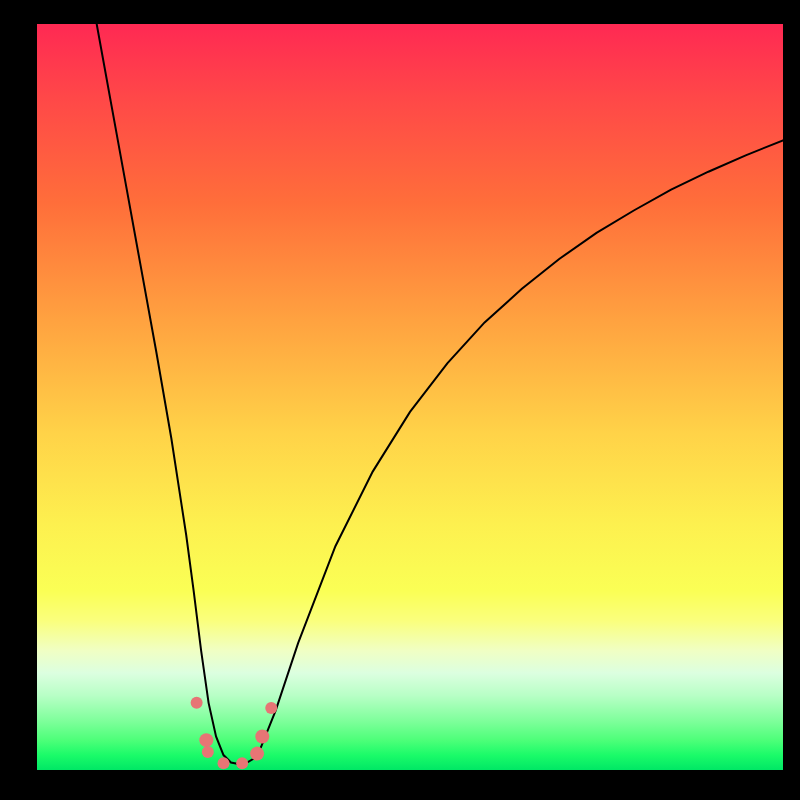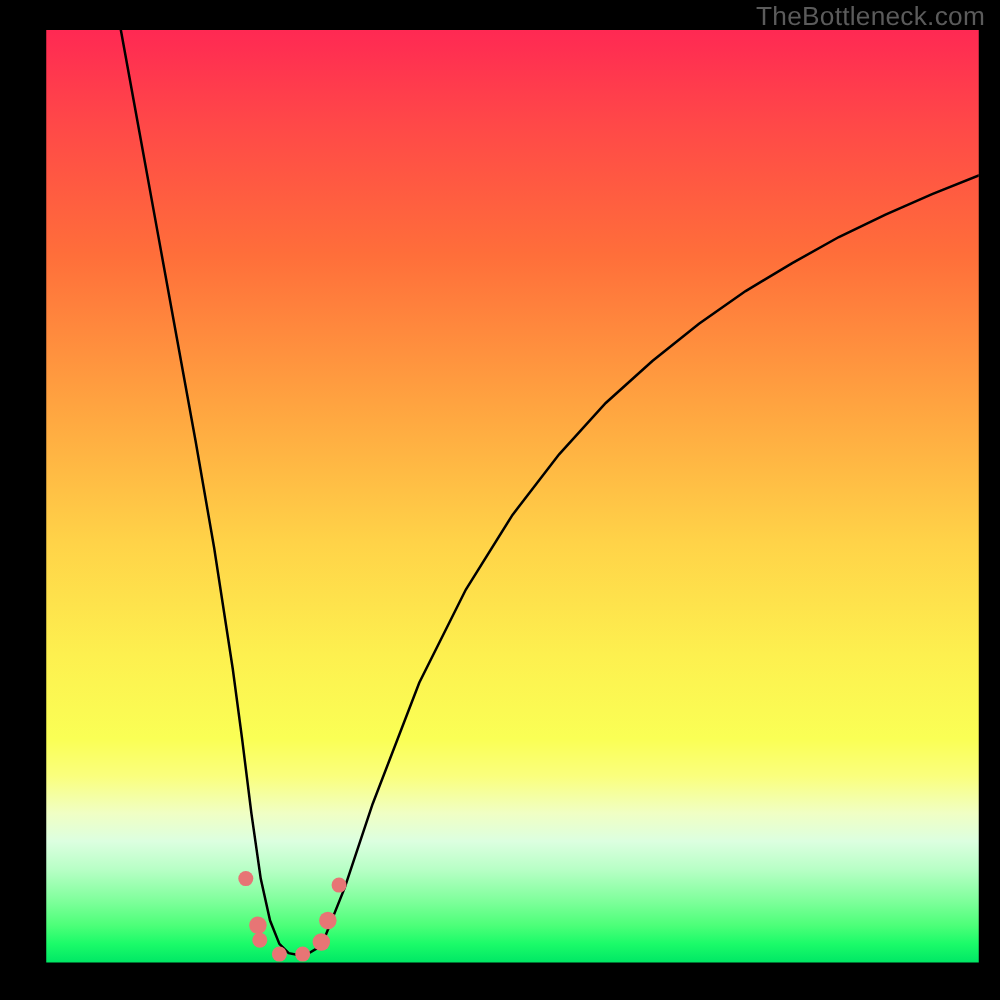--- a/index.html
+++ b/index.html
@@ -60,21 +60,20 @@
   }
   .dot {
     fill: #e77575;
     stroke: none;
   }
 </style>
 </head>
 <body>
 
 <div class="outer">
-  <div class="watermark">TheBottleneck.com</div>
   <div class="plot">
     <svg class="curve" viewBox="0 0 746 746" preserveAspectRatio="none">
       <path id="curve-path" fill="none" stroke="#000" stroke-width="2" stroke-linecap="round" d="M59.68 0.00 L74.60 82.06 L89.52 164.12 L104.44 246.18 L119.36 328.24 L134.28 414.03 L149.20 511.01 L156.66 566.96 L164.12 626.64 L171.58 678.86 L179.04 712.43 L186.50 731.08 L193.96 738.54 L201.42 740.03 L208.88 739.29 L216.34 734.81 L223.80 723.62 L238.72 686.32 L261.10 619.18 L298.40 522.20 L335.70 447.60 L373.00 387.92 L410.30 339.43 L447.60 298.40 L484.90 264.83 L522.20 234.99 L559.50 208.88 L596.80 186.50 L634.10 165.61 L671.40 147.71 L708.70 131.30 L746.00 116.38"></path>
       <g id="dots">
           <circle cx="159.64" cy="678.86" r="6" class="dot"></circle>
           <circle cx="169.34" cy="716.16" r="7" class="dot"></circle>
           <circle cx="170.83" cy="728.10" r="6" class="dot"></circle>
           <circle cx="186.50" cy="739.29" r="6" class="dot"></circle>
           <circle cx="205.15" cy="739.29" r="6" class="dot"></circle>
           <circle cx="220.07" cy="729.59" r="7" class="dot"></circle>

